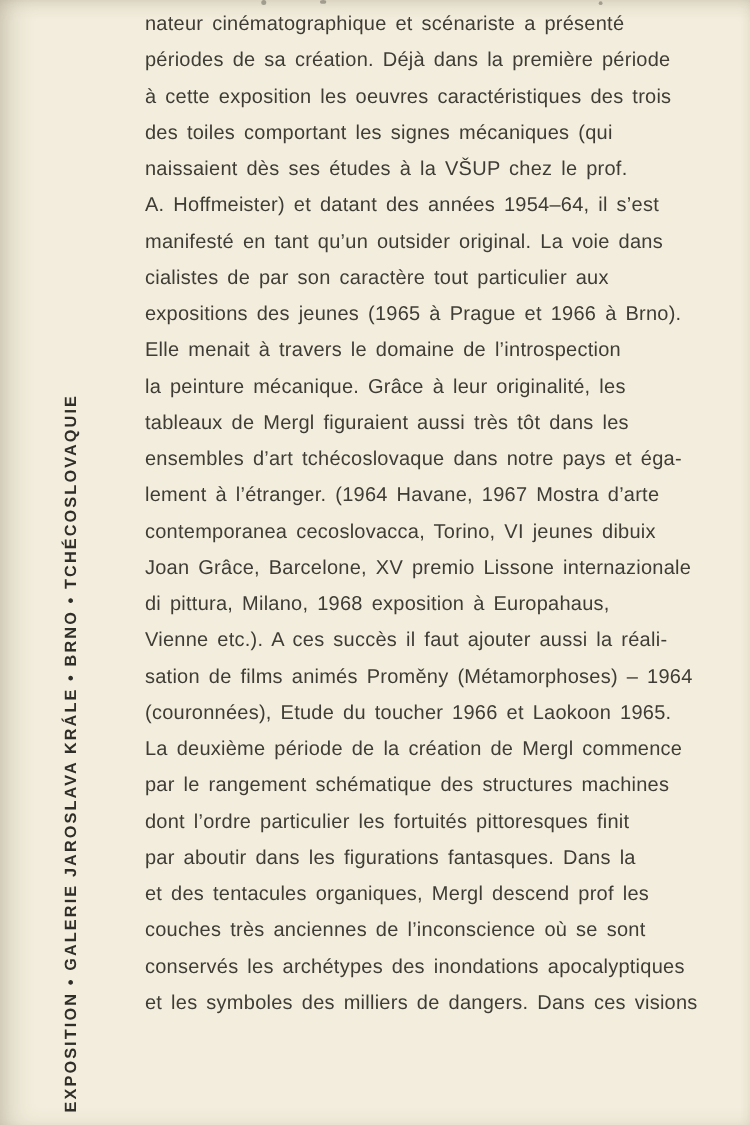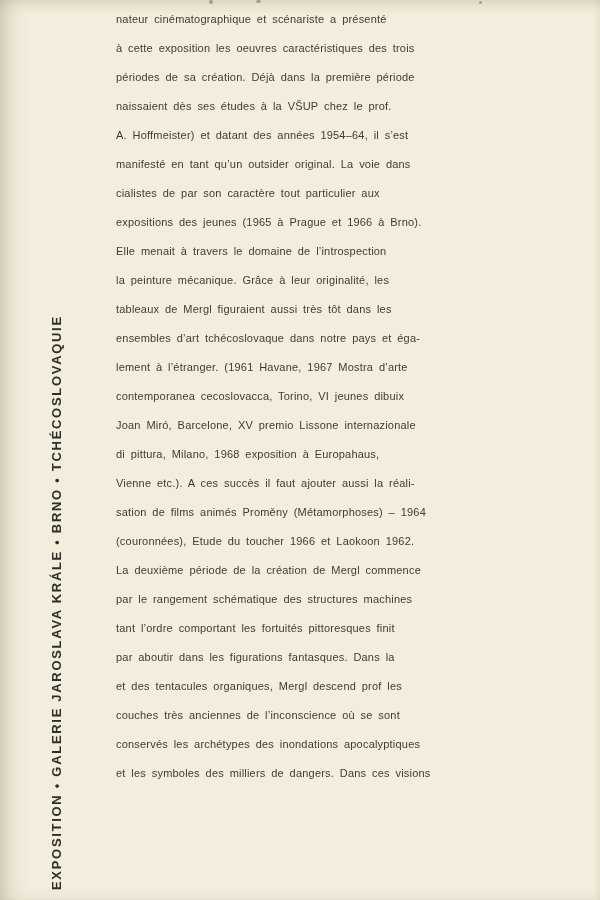--- a/index.html
+++ b/index.html
@@ -39,21 +39,21 @@
   .text-block {
     position: absolute;
     left: 116px;
     top: 5px;
     width: 470px;
   }
   .text-line {
     height: 29px;
     line-height: 29px;
     white-space: nowrap;
-    font-size: 11px;
+    font-size: 16px;
     letter-spacing: 0.2px;
     word-spacing: 2.5px;
     color: #3e3c35;
   }
   
   .ink-fragment {
     position: absolute;
     background: #6d6a5e;
     border-radius: 50%;
     opacity: 0.55;
@@ -68,41 +68,42 @@
 <div class="page">
 
   <span class="ink-fragment frag-1"></span>
   <span class="ink-fragment frag-2"></span>
   <span class="ink-fragment frag-3"></span>
 
   <div class="vertical-title">EXPOSITION • GALERIE JAROSLAVA KRÁLE • BRNO • TCHÉCOSLOVAQUIE</div>
 
   <div class="text-block">
       <div class="text-line">nateur cinématographique et scénariste a présenté</div>
+      <div class="text-line">périodes de sa création. Déjà dans la première période</div>
       <div class="text-line">à cette exposition les oeuvres caractéristiques des trois</div>
-      <div class="text-line">périodes de sa création. Déjà dans la première période</div>
+      <div class="text-line">des toiles comportant les signes mécaniques (qui</div>
       <div class="text-line">naissaient dès ses études à la VŠUP chez le prof.</div>
       <div class="text-line">A. Hoffmeister) et datant des années 1954–64, il s’est</div>
       <div class="text-line">manifesté en tant qu’un outsider original. La voie dans</div>
       <div class="text-line">cialistes de par son caractère tout particulier aux</div>
       <div class="text-line">expositions des jeunes (1965 à Prague et 1966 à Brno).</div>
       <div class="text-line">Elle menait à travers le domaine de l’introspection</div>
       <div class="text-line">la peinture mécanique. Grâce à leur originalité, les</div>
       <div class="text-line">tableaux de Mergl figuraient aussi très tôt dans les</div>
       <div class="text-line">ensembles d’art tchécoslovaque dans notre pays et éga-</div>
-      <div class="text-line">lement à l’étranger. (1961 Havane, 1967 Mostra d’arte</div>
+      <div class="text-line">lement à l’étranger. (1964 Havane, 1967 Mostra d’arte</div>
       <div class="text-line">contemporanea cecoslovacca, Torino, VI jeunes dibuix</div>
-      <div class="text-line">Joan Miró, Barcelone, XV premio Lissone internazionale</div>
+      <div class="text-line">Joan Grâce, Barcelone, XV premio Lissone internazionale</div>
       <div class="text-line">di pittura, Milano, 1968 exposition à Europahaus,</div>
       <div class="text-line">Vienne etc.). A ces succès il faut ajouter aussi la réali-</div>
       <div class="text-line">sation de films animés Proměny (Métamorphoses) – 1964</div>
-      <div class="text-line">(couronnées), Etude du toucher 1966 et Laokoon 1962.</div>
+      <div class="text-line">(couronnées), Etude du toucher 1966 et Laokoon 1965.</div>
       <div class="text-line">La deuxième période de la création de Mergl commence</div>
       <div class="text-line">par le rangement schématique des structures machines</div>
-      <div class="text-line">tant l’ordre comportant les fortuités pittoresques finit</div>
+      <div class="text-line">dont l’ordre particulier les fortuités pittoresques finit</div>
       <div class="text-line">par aboutir dans les figurations fantasques. Dans la</div>
       <div class="text-line">et des tentacules organiques, Mergl descend prof les</div>
       <div class="text-line">couches très anciennes de l’inconscience où se sont</div>
       <div class="text-line">conservés les archétypes des inondations apocalyptiques</div>
       <div class="text-line">et les symboles des milliers de dangers. Dans ces visions</div>
     </div>
 
 </div>
 
 </body></html>

